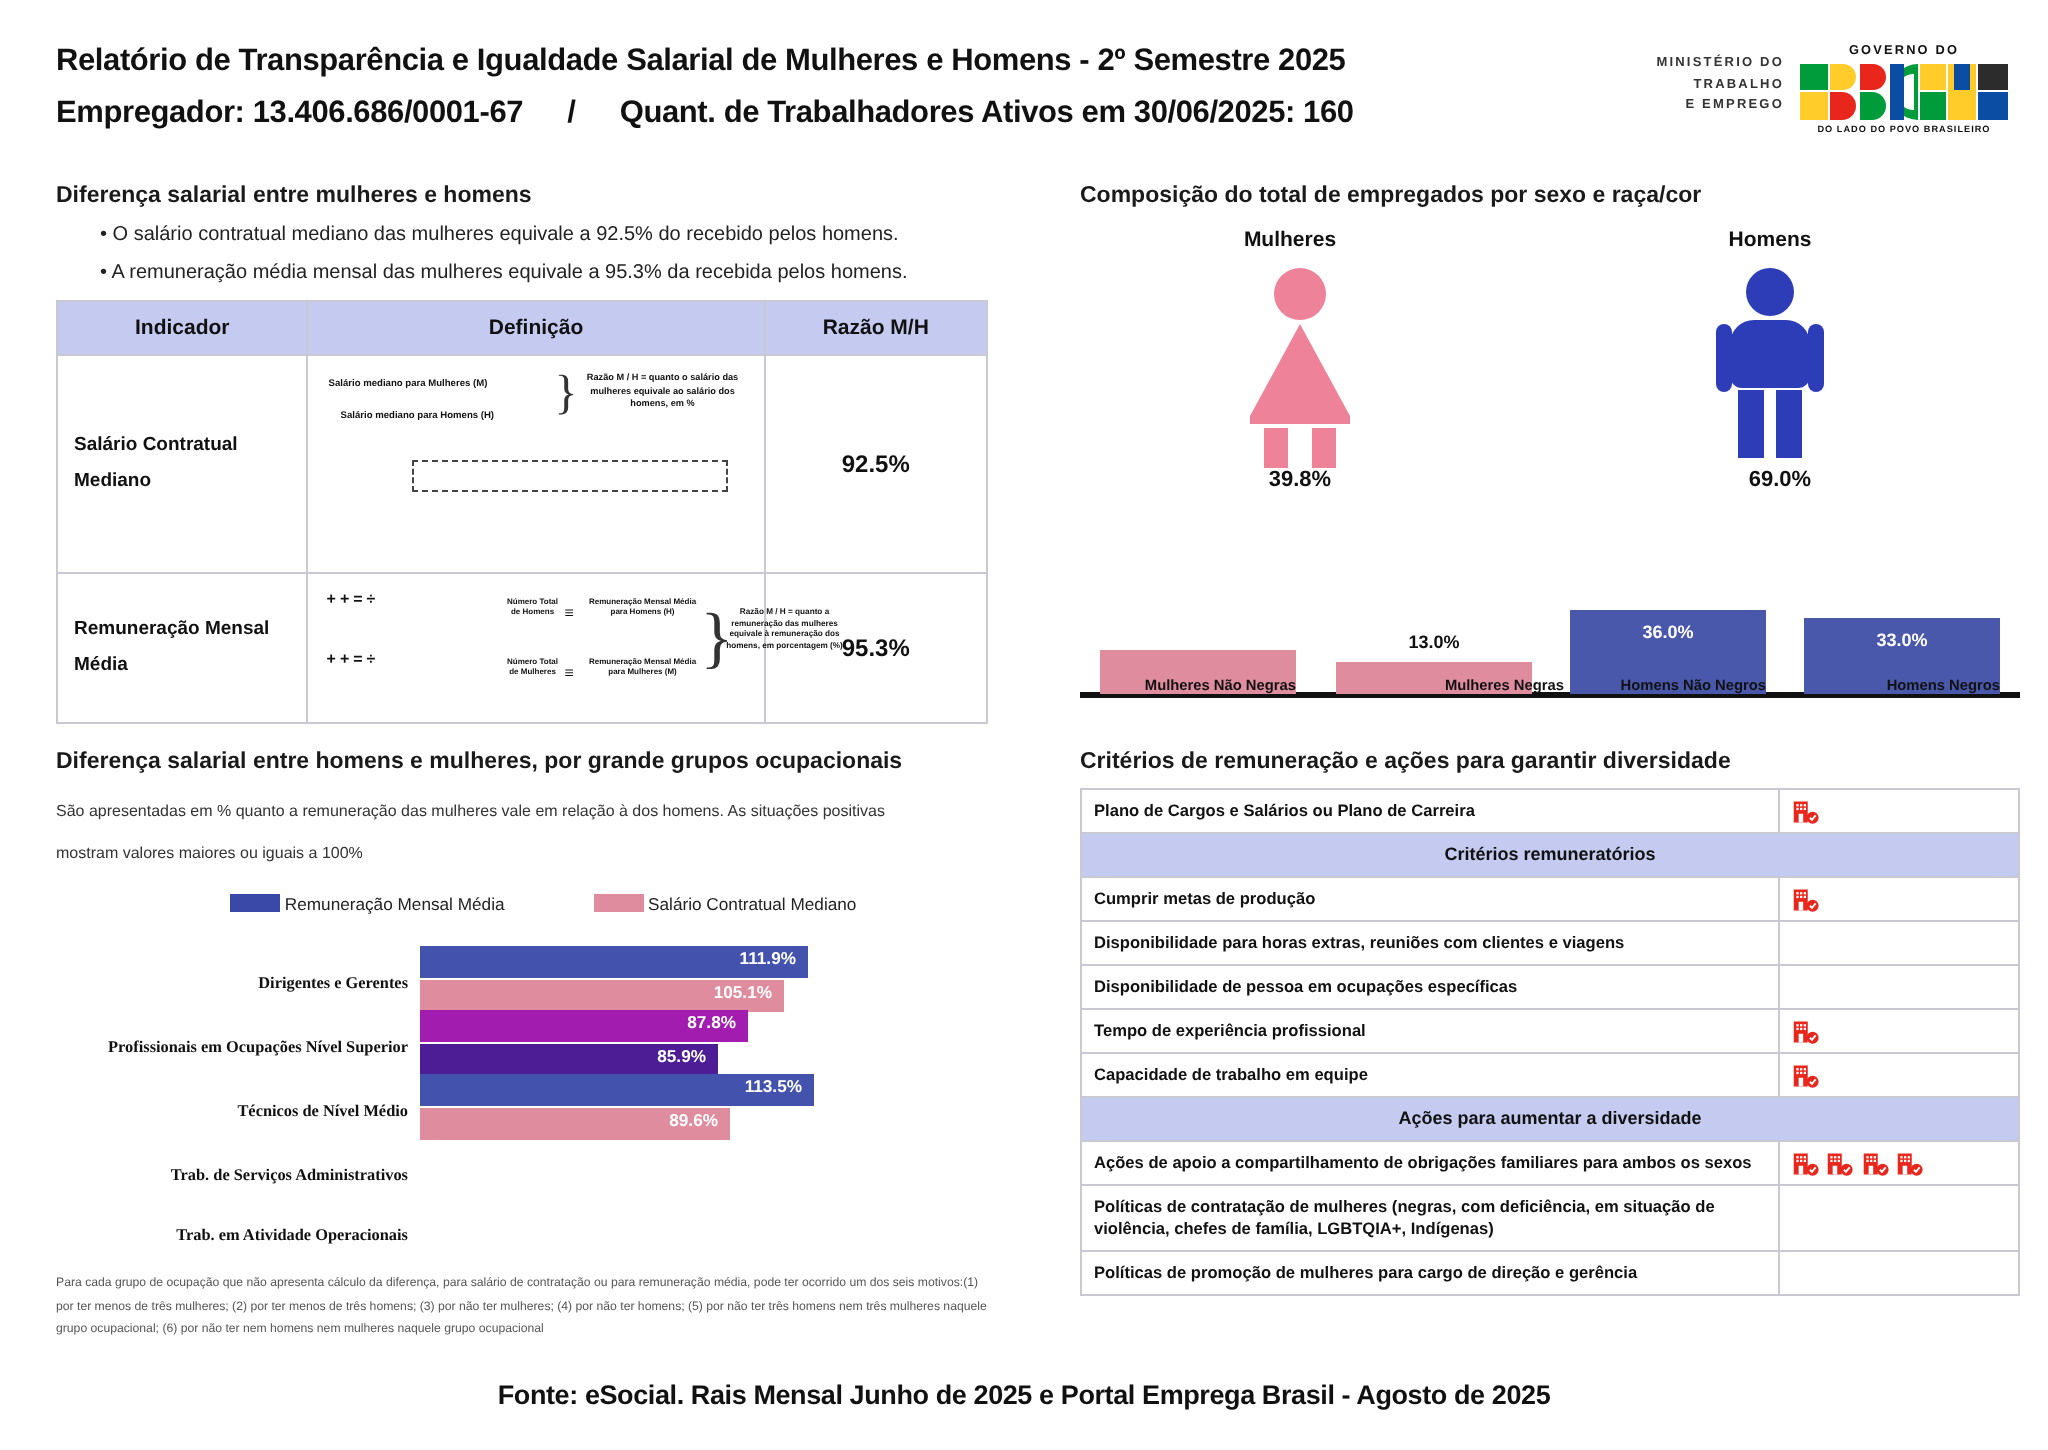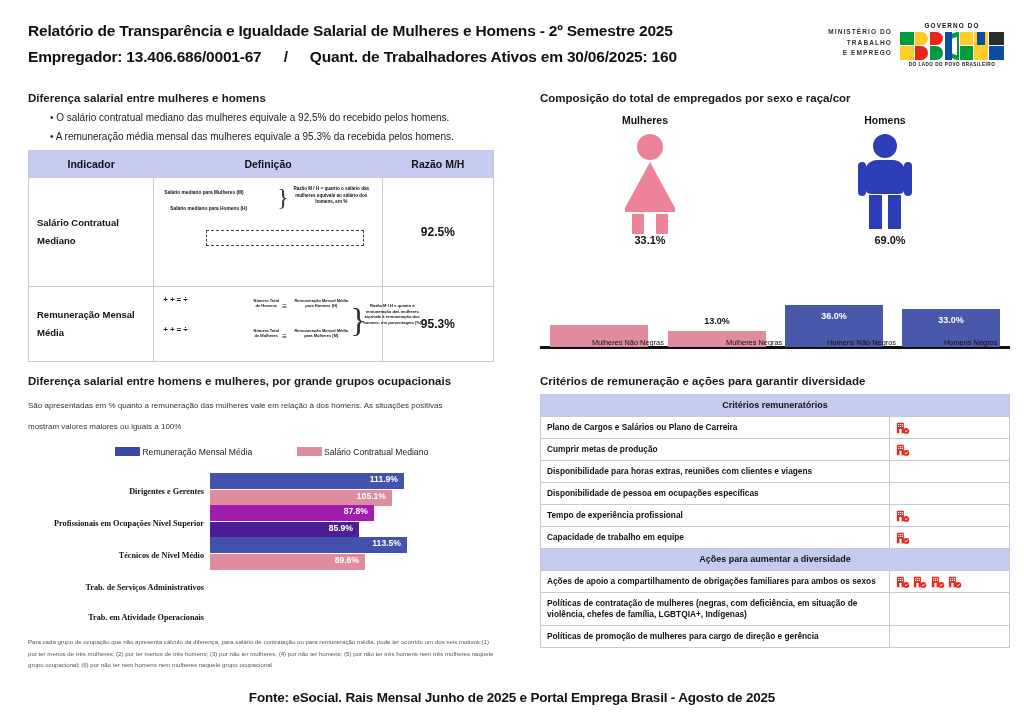--- a/index.html
+++ b/index.html
@@ -64,21 +64,21 @@
   .sex-label { position:absolute; font-size:10.5px; font-weight:bold; color:#111; }
   .bigfig { position:absolute; }
   .bigpct { position:absolute; font-size:11px; font-weight:bold; color:#111; text-align:center; width:90px; }
 
   
   #racechart { position:absolute; left:540px; top:280px; width:470px; height:75px; }
   .rbar { position:absolute; bottom:8px; }
   .rbar .fill { position:absolute; bottom:0; left:0; width:100%; }
   .rbar .inlbl { position:absolute; left:0; width:100%; text-align:center; font-size:9px; font-weight:bold; }
   .raxis { position:absolute; left:0; bottom:6px; width:470px; height:3px; background:#111; }
-  .rcat { position:absolute; top:58px; font-size:7.4px; font-weight:normal; text-align:left; color:#111;margin-left:42px; }
+  .rcat { position:absolute; top:58px; font-size:7.4px; font-weight:bold; text-align:right; color:#111; }
 
   
   #left-bot { position:absolute; left:28px; top:375px; width:480px; }
   .intro { font-size:8px; color:#333; line-height:21px; margin-top:8px; }
   #legend { position:absolute; left:115px; top:447px; font-size:8.6px; color:#222; }
   #legend span.sw { display:inline-block; width:25px; height:9px; vertical-align:-1px; }
   #legend .l2 { margin-left:42px; }
 
   #occchart { position:absolute; left:28px; top:470px; width:480px; height:155px; }
   .occ-name { position:absolute; font-size:8.2px; font-weight:bold; color:#111; text-align:right; white-space:nowrap;font-family:Liberation Serif, serif; }
@@ -235,21 +235,21 @@
 
   <div class="bigfig" style="left:85px;top:42px;">
     <div style="width:26px;height:26px;border-radius:50%;background:#EE8298;margin:0 auto;"></div>
     <div style="width:0;height:0;margin:2px auto 0;border-left:25px solid transparent;border-right:25px solid transparent;border-bottom:46px solid #EE8298;"></div>
     <div style="width:50px;height:4px;background:#EE8298;margin:0 auto;"></div>
     <div style="width:50px;height:20px;margin:2px auto 0;position:relative;">
       <span style="position:absolute;left:7px;top:0;width:12px;height:20px;background:#EE8298;"></span>
       <span style="position:absolute;right:7px;top:0;width:12px;height:20px;background:#EE8298;"></span>
     </div>
   </div>
-  <div class="bigpct" style="left:65px;top:142px;">33.1%</div>
+  <div class="bigpct" style="left:65px;top:142px;">39.8%</div>
 
   <div class="bigfig" style="left:325px;top:42px;">
     <div style="width:24px;height:24px;border-radius:50%;background:#2D3DB8;margin:0 auto;"></div>
     <div style="width:40px;height:34px;background:#2D3DB8;margin:2px auto 0;border-radius:12px 12px 6px 6px;position:relative;">
       <span style="position:absolute;left:-7px;top:2px;width:8px;height:34px;background:#2D3DB8;border-radius:5px;"></span>
       <span style="position:absolute;right:-7px;top:2px;width:8px;height:34px;background:#2D3DB8;border-radius:5px;"></span>
     </div>
     <div style="width:40px;height:34px;margin:1px auto 0;position:relative;">
       <span style="position:absolute;left:4px;top:0;width:13px;height:34px;background:#2D3DB8;"></span>
       <span style="position:absolute;right:4px;top:0;width:13px;height:34px;background:#2D3DB8;"></span>
@@ -264,21 +264,21 @@
   <div class="rbar" style="left:10px;width:98px;height:36px;">
     <div class="fill" style="height:22px;background:#DE8C9E;"></div>
     <div class="inlbl" style="top:4px;color:#fff;">18.0%</div>
   </div>
   <div class="rcat" style="left:10px;width:98px;">Mulheres Não Negras</div>
 
   <div class="rbar" style="left:128px;width:98px;height:16px;">
     <div class="fill" style="height:16px;background:#DE8C9E;"></div>
     <div class="inlbl" style="top:-15px;color:#111;">13.0%</div>
   </div>
-  <div class="rcat" style="left:144px;width:80px;">Mulheres Negras</div>
+  <div class="rcat" style="left:128px;width:114px;">Mulheres Negras</div>
 
   <div class="rbar" style="left:245px;width:98px;height:42px;margin-top:44px;">
     <div class="fill" style="height:42px;background:#4A58AC;"></div>
     <div class="inlbl" style="top:6px;color:#fff;">36.0%</div>
   </div>
   <div class="rcat" style="left:245px;width:98px;">Homens Não Negros</div>
 
   <div class="rbar" style="left:362px;width:98px;height:38px;">
     <div class="fill" style="height:38px;background:#4A58AC;"></div>
     <div class="inlbl" style="top:6px;color:#fff;">33.0%</div>
@@ -332,42 +332,42 @@
 
 <div class="footnote">Para cada grupo de ocupação que não apresenta cálculo da diferença, para salário de contratação ou para remuneração média, pode ter ocorrido um dos seis motivos:(1) por ter menos de três mulheres; (2) por ter menos de três homens; (3) por não ter mulheres; (4) por não ter homens; (5) por não ter três homens nem três mulheres naquele grupo ocupacional; (6) por não ter nem homens nem mulheres naquele grupo ocupacional</div>
 
 <div id="right-bot">
   <div class="sec-title">Critérios de remuneração e ações para garantir diversidade</div>
 </div>
 
 <table id="tbl-crit">
   <tbody>
       <tr>
-    <td class="secthead" colspan="2">Critérios remuneratórios</td>
-  </tr>
-  <tr>
     <td>Plano de Cargos e Salários ou Plano de Carreira</td>
     <td class="mark">
       <span class="bico">
         <svg viewBox="0 0 16 16" width="14" height="14">
               <rect x="1" y="2" width="8" height="12" fill="#E8261C"></rect>
               <rect x="2.5" y="3.5" width="1.3" height="1.3" fill="#fff"></rect>
               <rect x="4.6" y="3.5" width="1.3" height="1.3" fill="#fff"></rect>
               <rect x="6.7" y="3.5" width="1.3" height="1.3" fill="#fff"></rect>
               <rect x="2.5" y="5.6" width="1.3" height="1.3" fill="#fff"></rect>
               <rect x="4.6" y="5.6" width="1.3" height="1.3" fill="#fff"></rect>
               <rect x="6.7" y="5.6" width="1.3" height="1.3" fill="#fff"></rect>
               <rect x="3.8" y="9" width="2.6" height="5" fill="#fff"></rect>
               <circle cx="11.8" cy="11.3" r="3.4" fill="#E8261C"></circle>
               <path d="M10.2 11.3 L11.4 12.5 L13.5 9.9" stroke="#fff" stroke-width="1.1" fill="none"></path>
             </svg>
       </span>
     </td>
   </tr>
   <tr>
+    <td class="secthead" colspan="2">Critérios remuneratórios</td>
+  </tr>
+  <tr>
     <td>Cumprir metas de produção</td>
     <td class="mark">
       <span class="bico">
         <svg viewBox="0 0 16 16" width="14" height="14">
               <rect x="1" y="2" width="8" height="12" fill="#E8261C"></rect>
               <rect x="2.5" y="3.5" width="1.3" height="1.3" fill="#fff"></rect>
               <rect x="4.6" y="3.5" width="1.3" height="1.3" fill="#fff"></rect>
               <rect x="6.7" y="3.5" width="1.3" height="1.3" fill="#fff"></rect>
               <rect x="2.5" y="5.6" width="1.3" height="1.3" fill="#fff"></rect>
               <rect x="4.6" y="5.6" width="1.3" height="1.3" fill="#fff"></rect>

